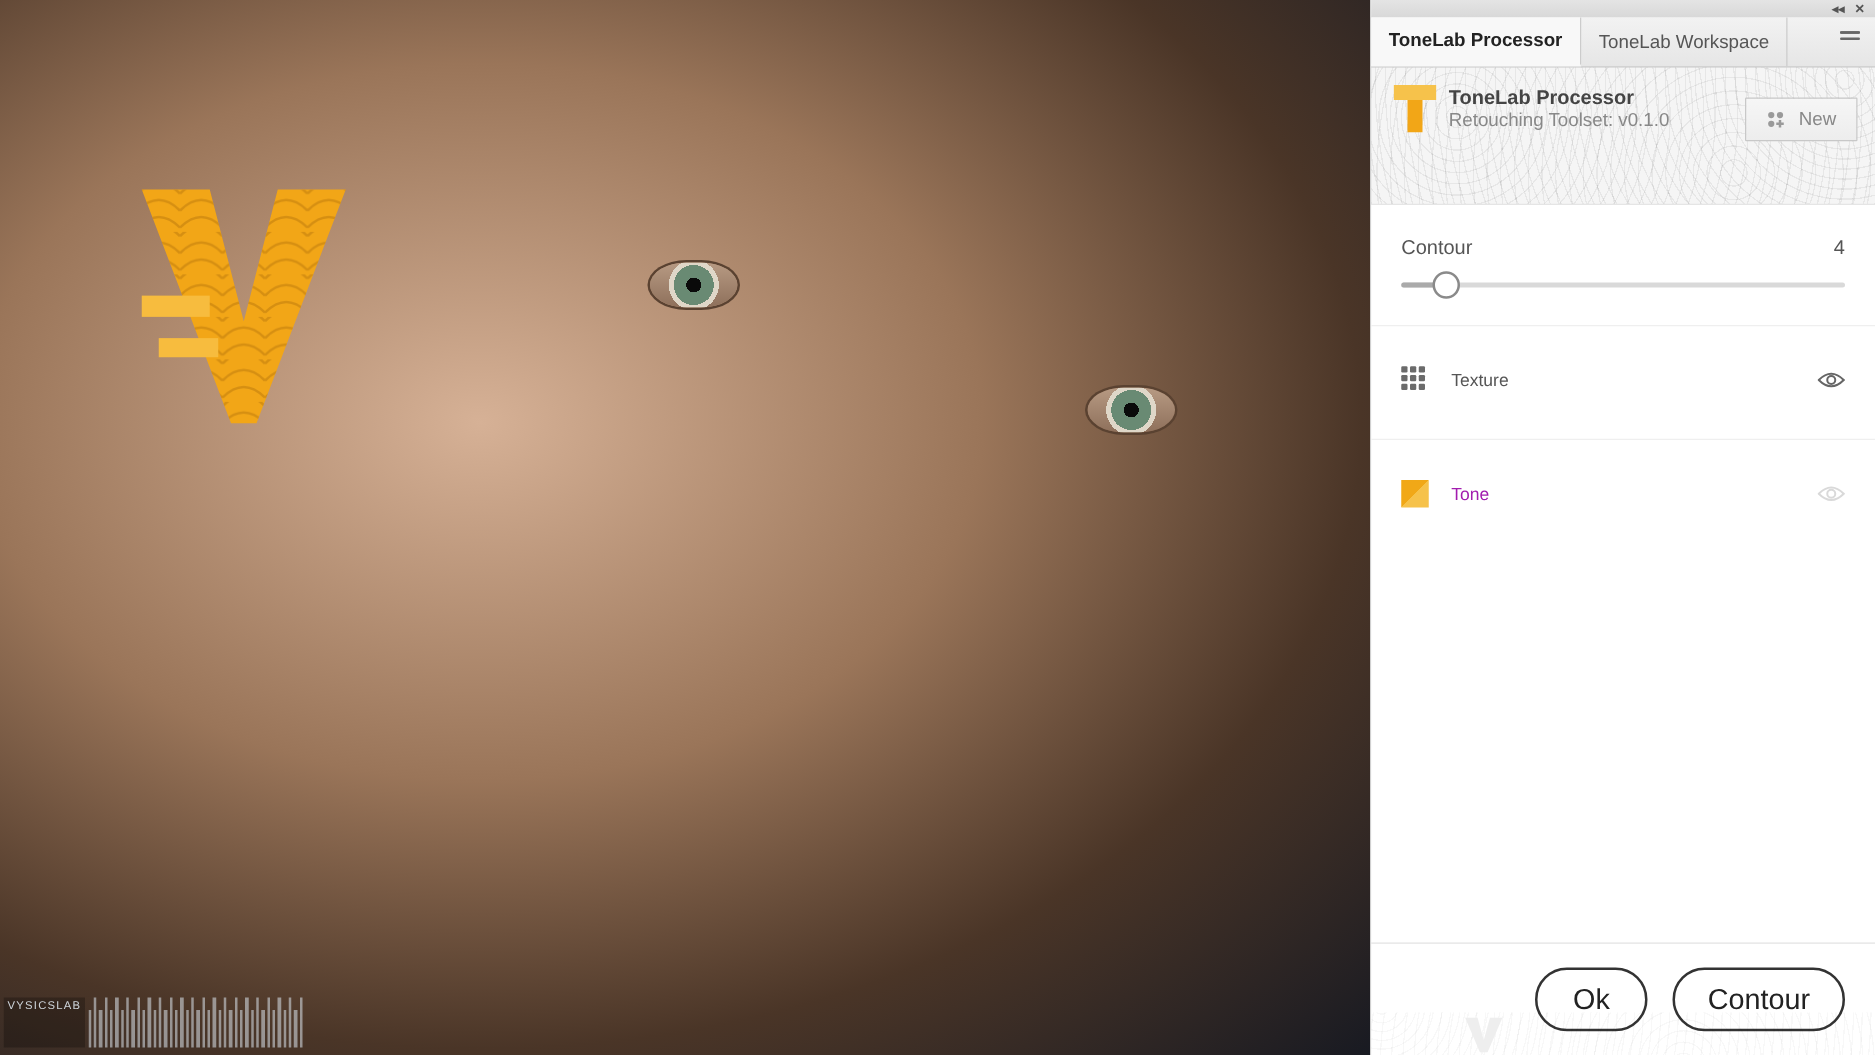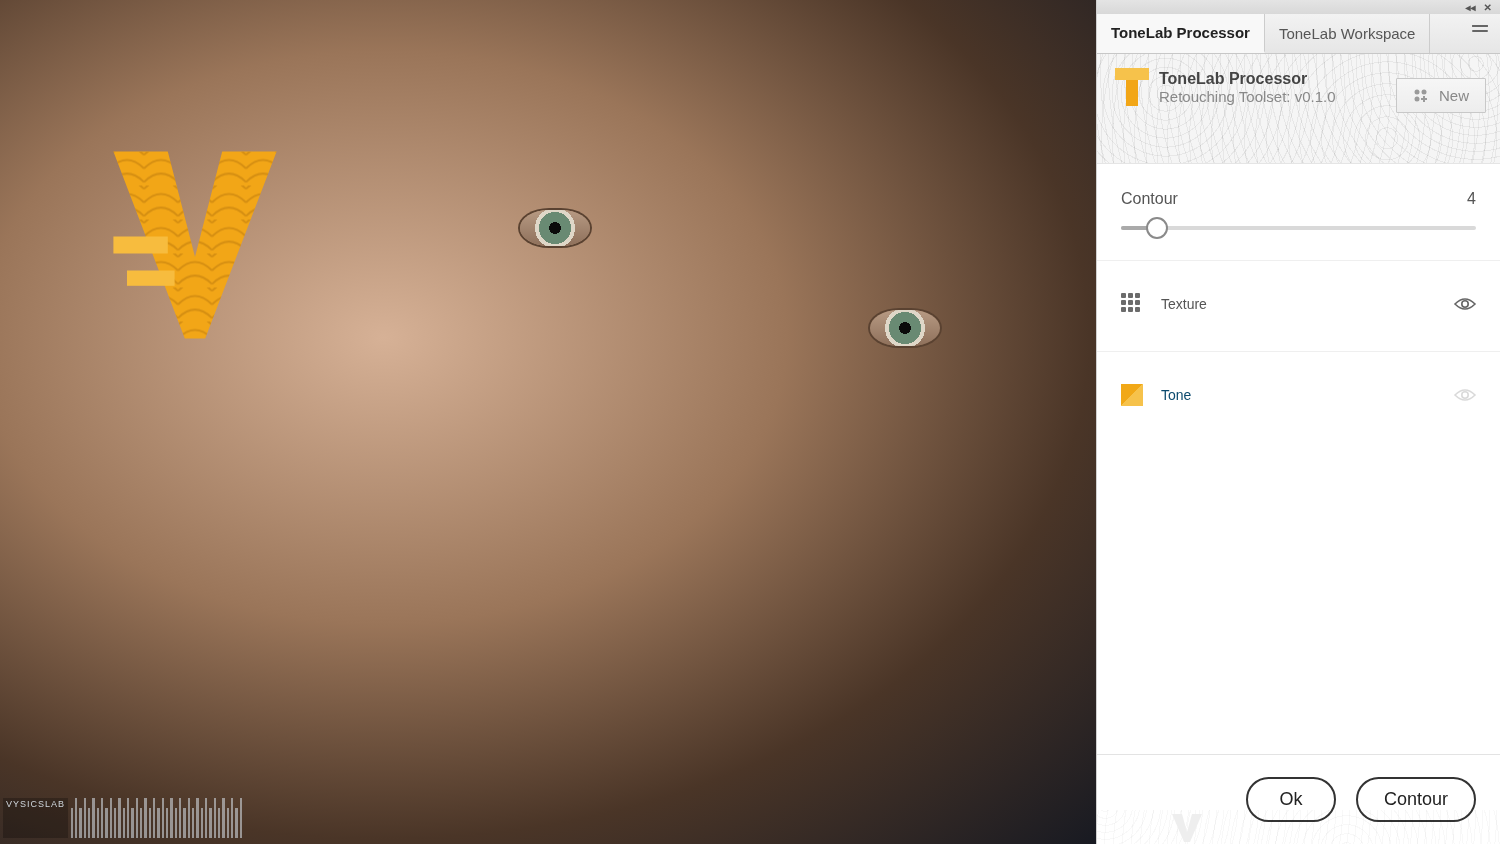--- a/index.html
+++ b/index.html
@@ -52,29 +52,29 @@
   
   .body { flex: 1 1 auto; background: #fff; overflow: auto; }
   .section { padding: 26px 24px 30px 24px; border-bottom: 1px solid #efefef; }
   .slider-row { display: flex; justify-content: space-between; align-items: baseline; font-size: 16px; color: #555; margin-bottom: 18px; }
   .slider-track { position: relative; height: 4px; background: #d9d9d9; border-radius: 2px; }
   .slider-fill { position:absolute; left:0; top:0; height:4px; width:10%; background:#aaa; border-radius:2px; }
   .slider-handle { position: absolute; top: 50%; left: 10%; width: 22px; height: 22px; background:#fff; border:2px solid #8a8a8a; border-radius:50%; transform: translate(-50%,-50%); cursor: grab; }
 
   .layer-row { display:flex; align-items:center; gap:18px; font-size:14px; color:#555; padding: 6px 0; }
   .layer-row .eye-ico { margin-left:auto; width:22px; height:16px; opacity:.75; cursor:pointer; }
-  .layer-row.tone { color:#0c4a6e; }
+  .layer-row.tone { color:#a21caf; }
   .layer-row.tone .eye-ico { opacity:.18; }
   .grid-ico { width:22px; height:22px; display:grid; grid-template-columns:repeat(3,5px); grid-template-rows:repeat(3,5px); gap:2px; }
   .grid-ico i { background:#6b6b6b; border-radius:1px; }
   .tone-swatch { width:22px; height:22px; background:linear-gradient(135deg,#f1a817 50%,#f6c24b 50%); }
 
   
   .footer { height: 90px; border-top: 1px solid #e3e3e3; display:flex; align-items:center; justify-content:flex-end; gap:20px; padding: 0 24px; background:#fff; position:relative; }
-  .btn { min-width:90px; padding: 10px 26px; border:2px solid #333; border-radius: 30px; background:#fff; font-size:18px; color:#222; cursor:pointer; }
+  .btn { min-width:90px; padding: 10px 26px; border:2px solid #333; border-radius: 30px; background:#fff; font-size:23px; color:#222; cursor:pointer; }
   .footer-bg { position:absolute; left:0; right:0; bottom:-2px; height:36px; opacity:.25; overflow:hidden; pointer-events:none;}
   .footer-bg .pat { position:absolute; inset:-40px; background:
       repeating-radial-gradient(circle at 10% 30%, transparent 0 6px, rgba(0,0,0,.12) 6px 7px),
       repeating-radial-gradient(circle at 60% 70%, transparent 0 8px, rgba(0,0,0,.12) 8px 9px);}
   .footer-bg .mini-v { position:absolute; left:74px; bottom:4px; width:32px; height:28px; }
 </style>
 </head>
 <body>
 
 <div class="app">

